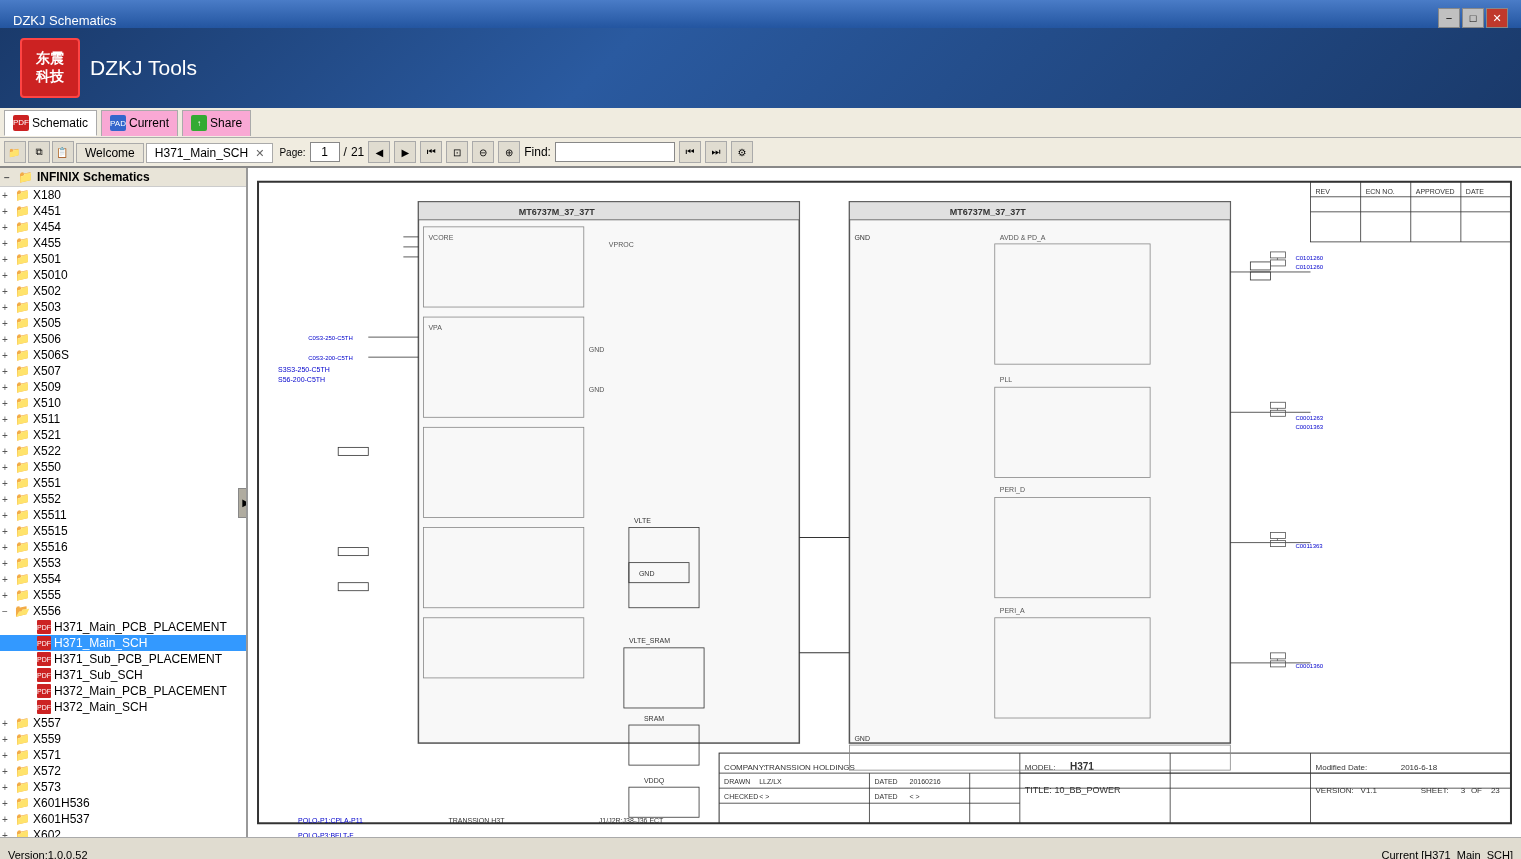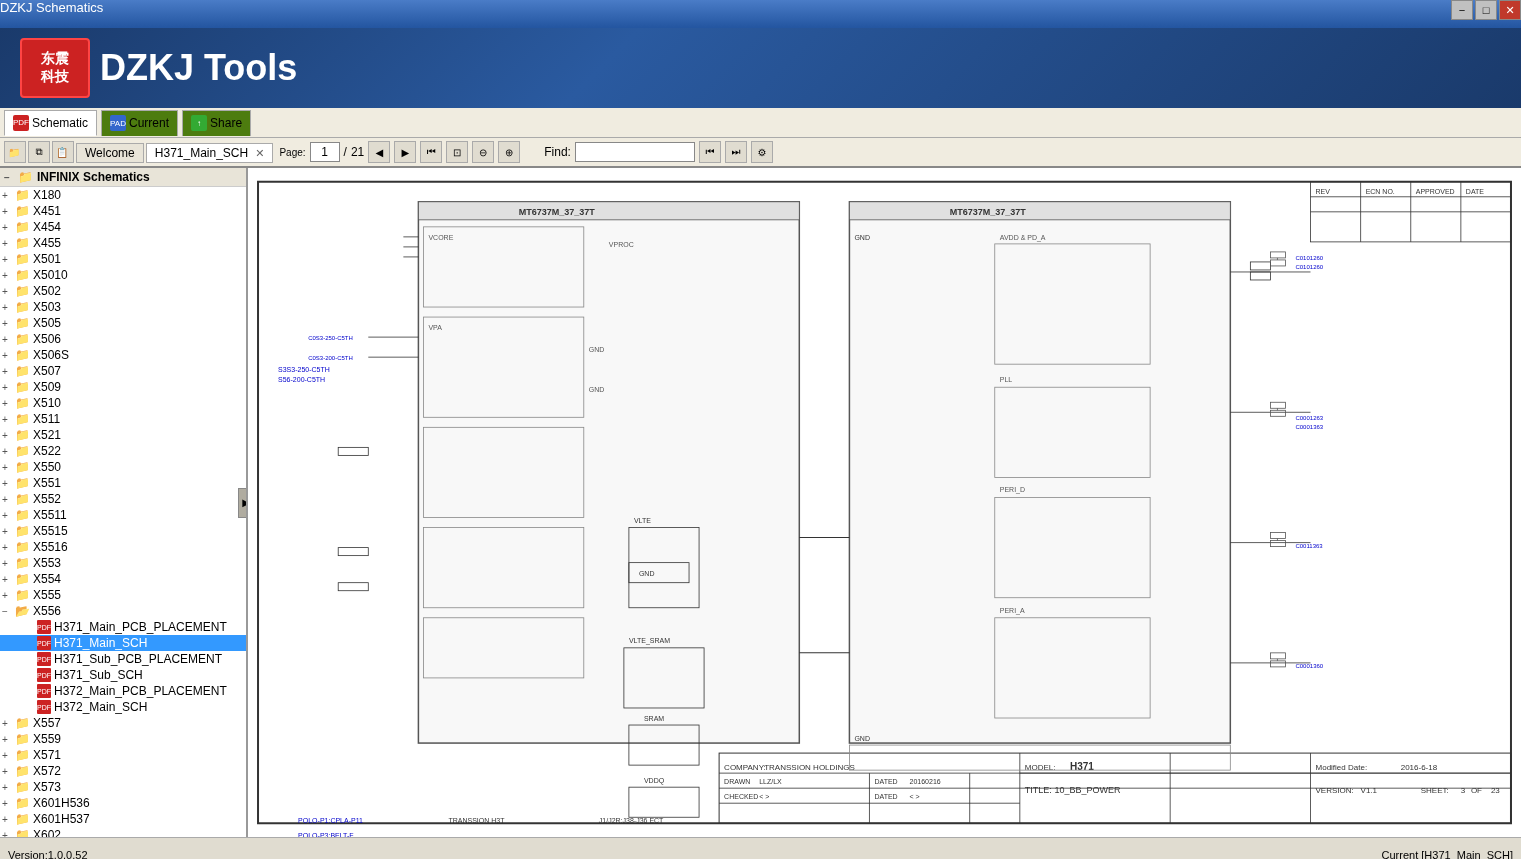--- a/index.html
+++ b/index.html
@@ -3,23 +3,23 @@
   <meta charset="utf-8">
   <style>
     * { box-sizing: border-box; margin: 0; padding: 0; }
     body { font-family: Arial, sans-serif; font-size: 12px; background: #d4d0c8; overflow: hidden; width: 1521px; height: 859px; }
 
     
     #titlebar {
       height: 28px;
       background: linear-gradient(to bottom, #4a7cc7, #2355a0);
       display: flex;
-      align-items: flex-start;
+      align-items: flex-end;
       justify-content: space-between;
-      padding: 0 0;
+      padding: 0 13px;
       color: white;
       font-size: 13px;
     }
     #titlebar-controls { display: flex; gap: 2px; }
     .title-btn {
       width: 22px; height: 20px;
       background: #c0c0c0;
       border: 1px solid #888;
       display: flex; align-items: center; justify-content: center;
       font-size: 11px; cursor: pointer;
@@ -32,45 +32,45 @@
       height: 80px;
       background: linear-gradient(135deg, #1a3a6b 0%, #2a5aa0 40%, #1a3a6b 100%);
       display: flex;
       align-items: center;
       padding: 0 20px;
     }
     #logo-area {
       display: flex; align-items: center; gap: 10px;
     }
     #logo-box {
-      width: 70px; height: 60px;
+      width: 60px; height: 60px;
       background: #cc2222;
       border: 2px solid #ff4444;
       display: flex; align-items: center; justify-content: center;
       flex-direction: column;
       border-radius: 4px;
     }
     #logo-box .logo-cn { color: white; font-size: 14px; font-weight: bold; }
-    #logo-title { color: white; font-size: 36px; font-weight: bold; }
+    #logo-title { color: white; font-size: 21px; font-weight: normal; }
     #header-right { margin-left: auto; color: white; font-size: 24px; font-weight: 300; }
 
     
     #toolbar {
       height: 30px;
       background: #f0ece0;
       border-bottom: 1px solid #aaa;
       display: flex;
       align-items: center;
       padding: 0 4px;
       gap: 4px;
     }
     .tool-tab {
       display: flex; align-items: center; gap: 3px;
       padding: 2px 8px;
-      background: #4d7c0f;
+      background: #f9a8d4;
       border: 1px solid #aaa;
       border-bottom: none;
       cursor: pointer;
       font-size: 12px;
       height: 26px;
     }
     .tool-tab.active { background: white; border-bottom: 1px solid white; }
     .tool-tab-icon { width: 16px; height: 16px; background: #cc2222; border-radius: 2px; display: inline-flex; align-items: center; justify-content: center; color: white; font-size: 8px; }
     .tool-tab-icon.pdf { background: #cc2222; }
     .tool-tab-icon.pads { background: #3366cc; }
@@ -93,21 +93,21 @@
       display: flex; align-items: center; justify-content: center;
       cursor: pointer; font-size: 10px;
     }
     #page-info { display: flex; align-items: center; gap: 4px; padding: 0 4px; }
     #page-label { font-size: 10px; }
     #page-input {
       width: 30px; height: 20px;
       border: 1px solid #888;
       text-align: center; font-size: 12px;
     }
-    #find-label { font-size: 12px; margin-left: 20px; }
+    #find-label { font-size: 12px; margin-left: 0; }
     #find-input {
       width: 120px; height: 20px;
       border: 1px solid #888;
       padding: 0 4px; font-size: 12px;
     }
 
     
     #main {
       display: flex;
       height: calc(859px - 28px - 80px - 30px - 30px - 22px);

